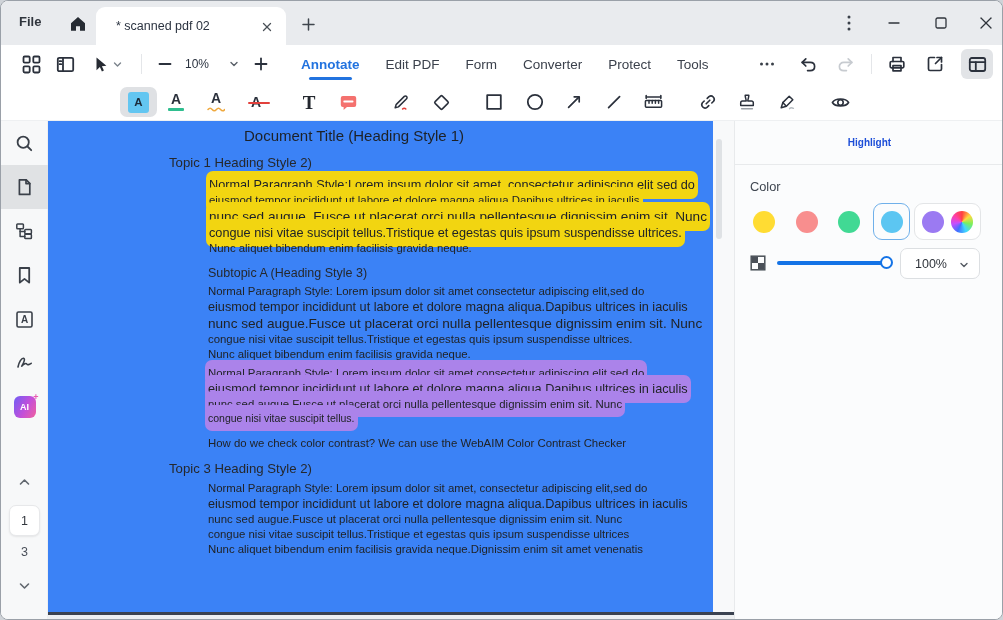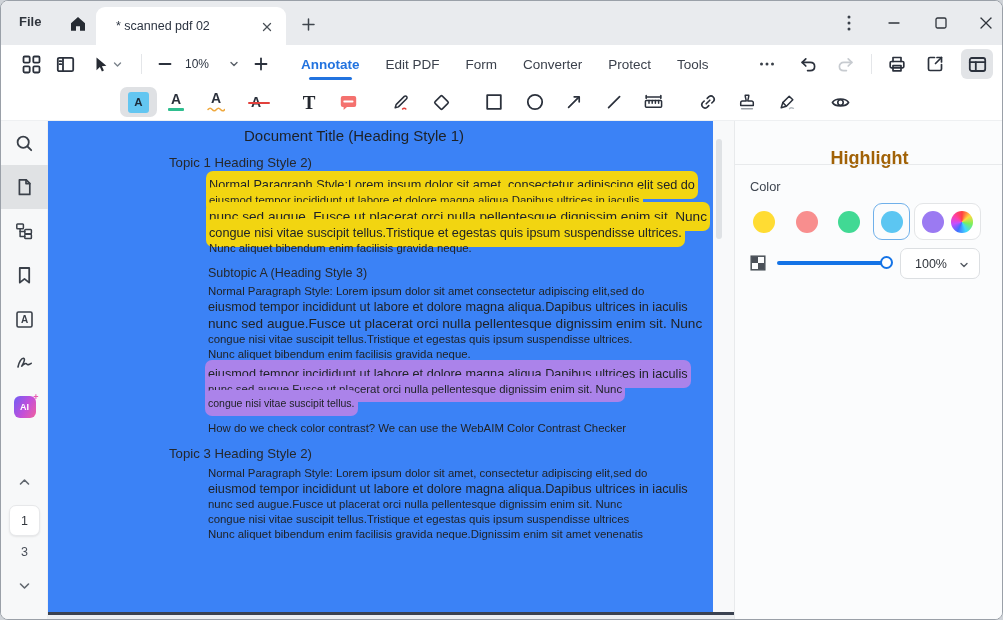--- a/index.html
+++ b/index.html
@@ -69,21 +69,21 @@
   .l-xs { font-size:10.5px; line-height:13px; }
   .l-sm { font-size:11.4px; line-height:15px; }
   .l-md { font-size:12.7px; line-height:16px; }
   .l-lg { font-size:13.6px; line-height:17px; }
   .hl { padding:7px 3px; margin-left:-3px; border-radius:7px; }
   .hl-y { background:#f2d511; }
   .hl-p { background:#ab83ea; }
 
   
   .panel { position:absolute; left:733px; top:120px; width:270px; height:500px; background:#fbfcfd; border-left:1px solid #e8eaec; }
-  .panel-title { position:absolute; left:0; top:16px; width:100%; height:43px; display:flex; align-items:center; justify-content:center; font-size:18px; font-weight:700; color:#a16207; }
+  .panel-title { position:absolute; left:0; top:0; width:100%; height:43px; display:flex; align-items:center; justify-content:center; font-size:10px; font-weight:700; color:#1d4ed8; }
   .panel-div { position:absolute; left:0; top:43px; width:100%; height:1px; background:#e8eaec; }
   .color-label { position:absolute; left:15px; top:58px; font-size:12.8px; color:#3f4650;text-align:right; }
   .swatch { position:absolute; top:90px; width:22px; height:22px; border-radius:50%; }
   .sw-box { position:absolute; top:82px; width:37px; height:37px; border-radius:9px; display:flex; align-items:center; justify-content:center; }
   .sw-box.selected { border:1.5px solid #6fb0ea; }
   .sw-group { position:absolute; left:179px; top:82px; width:67px; height:37px; border:1px solid #e3e5e7; background:#fff; border-radius:9px; display:flex; align-items:center; justify-content:space-evenly; }
   .sw-inner { width:22px; height:22px; border-radius:50%; }
   .wheel { background:conic-gradient(#ff4040,#ffd940,#7bf05a,#40d9ff,#4070ff,#c44fff,#ff40a8,#ff4040); }
   .op-icon { position:absolute; left:15px; top:134px; width:16px; height:16px; }
   .slider-track { position:absolute; left:42px; top:140px; width:110px; height:4px; border-radius:2px; background:#1473e6; }
@@ -419,20 +419,21 @@
       <div class="h3" style="margin-top:10px">Subtopic A (Heading Style 3)</div>
       <div class="para" style="margin-top:3px">
         <div class="dl l-sm">Normal Paragraph Style: Lorem ipsum dolor sit amet consectetur adipiscing elit,sed do</div>
         <div class="dl l-md">eiusmod tempor incididunt ut labore et dolore magna aliqua.Dapibus ultrices in iaculis</div>
         <div class="dl l-lg">nunc sed augue.Fusce ut placerat orci nulla pellentesque dignissim enim sit. Nunc</div>
         <div class="dl l-sm">congue nisi vitae suscipit tellus.Tristique et egestas quis ipsum suspendisse ultrices.</div>
         <div class="dl l-sm">Nunc aliquet bibendum enim facilisis gravida neque.</div>
       </div>
 
       <div class="para" style="margin-top:4px">
+        <div class="dl l-sm"><span class="hl hl-p">Normal Paragraph Style: Lorem ipsum dolor sit amet,consectetur adipiscing elit,sed do</span></div>
         <div class="dl l-md"><span class="hl hl-p">eiusmod tempor incididunt ut labore et dolore magna aliqua.Dapibus ultrices in iaculis</span></div>
         <div class="dl l-sm"><span class="hl hl-p">nunc sed augue.Fusce ut placerat orci nulla pellentesque dignissim enim sit. Nunc</span></div>
         <div class="dl l-xs"><span class="hl hl-p">congue nisi vitae suscipit tellus.</span></div>
       </div>
 
       <div class="para dl l-sm" style="margin-top:11px">How do we check color contrast? We can use the WebAIM Color Contrast Checker</div>
 
       <div class="h2" style="margin-top:10px">Topic 3 Heading Style 2)</div>
       <div class="para" style="margin-top:4px">
         <div class="dl l-sm">Normal Paragraph Style: Lorem ipsum dolor sit amet, consectetur adipiscing elit,sed do</div>

